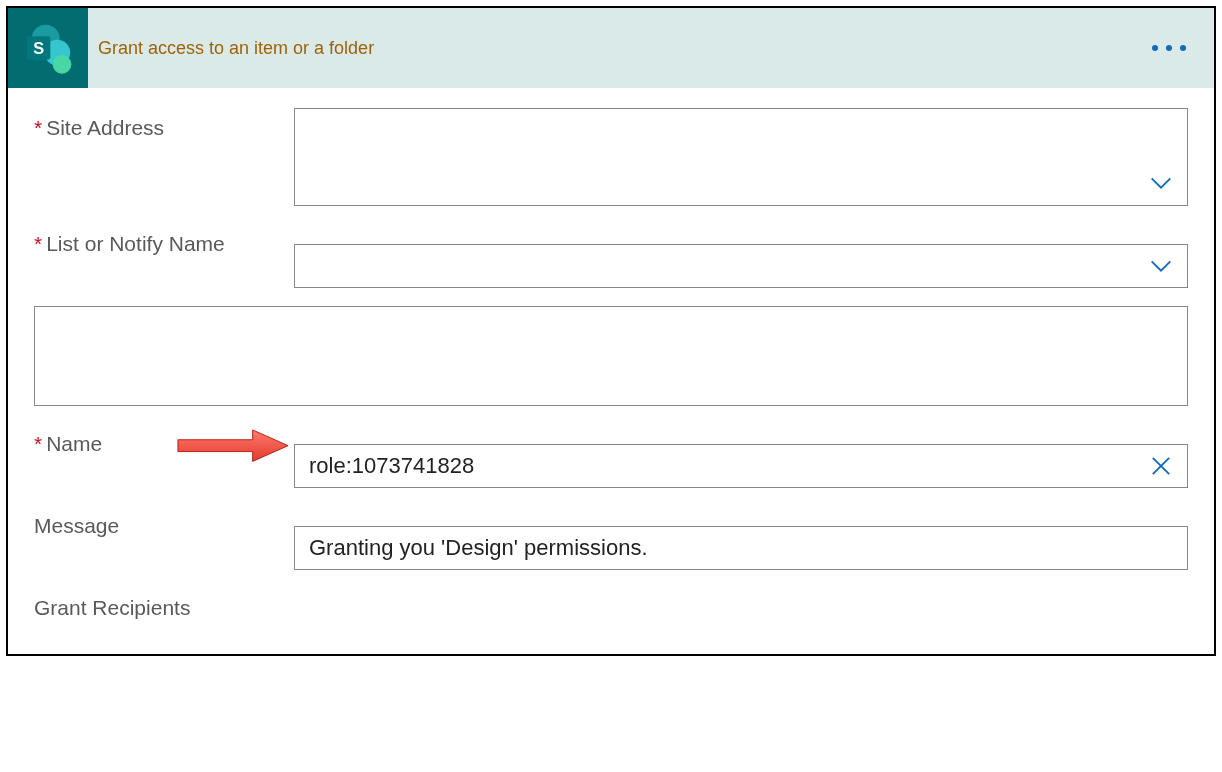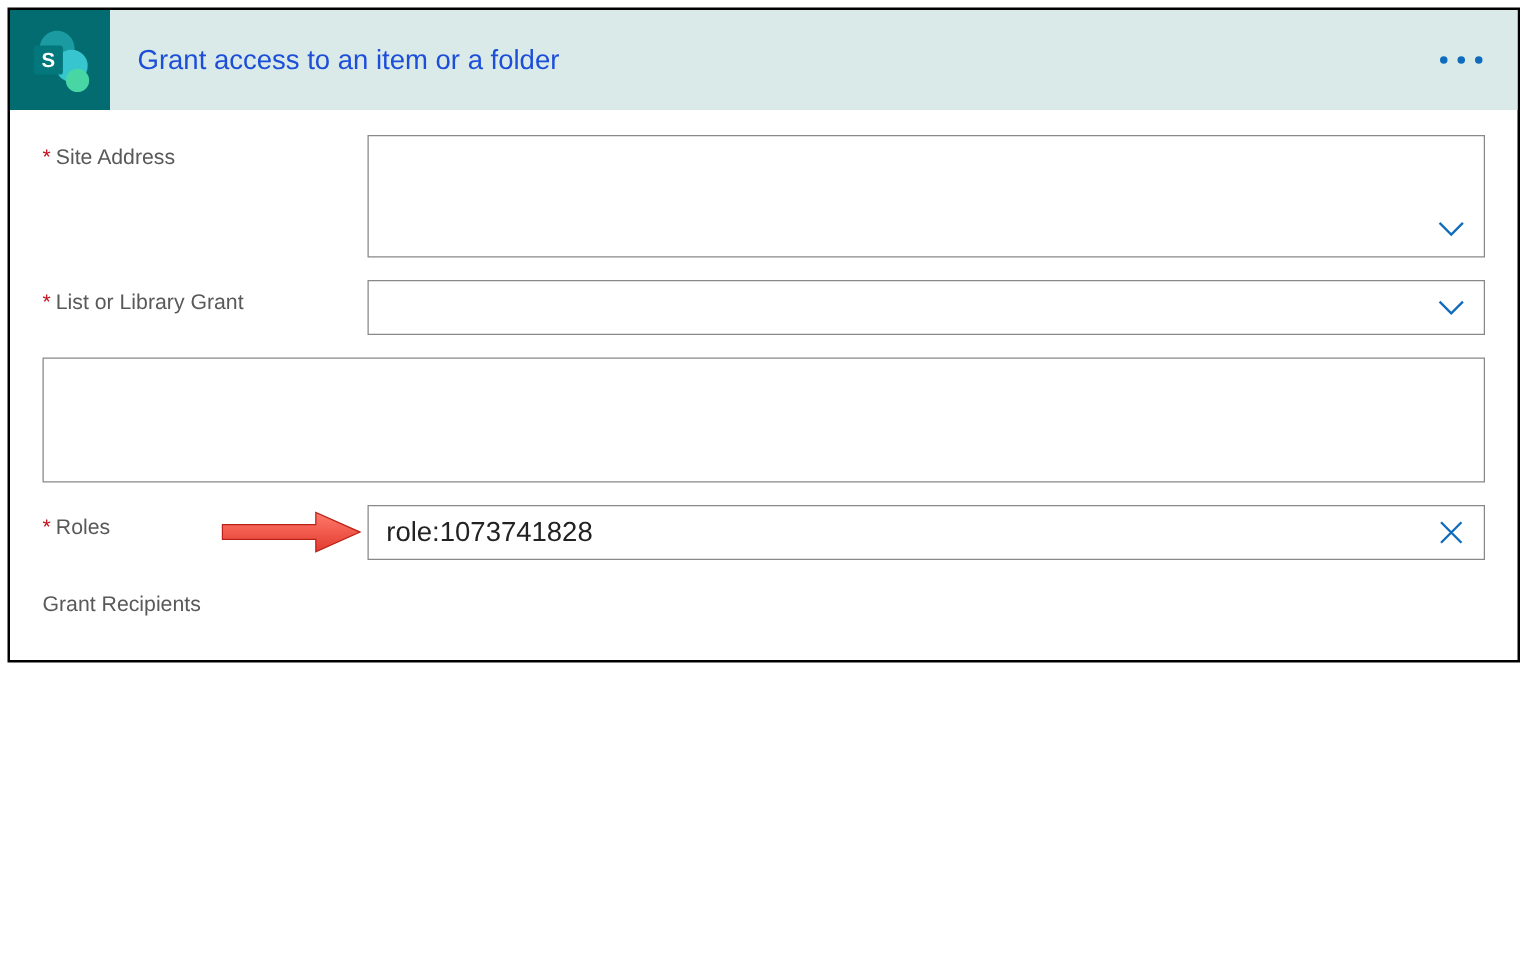--- a/index.html
+++ b/index.html
@@ -25,23 +25,23 @@
     height: 80px;
     background: #036c70;
     display: flex;
     align-items: center;
     justify-content: center;
     flex-shrink: 0;
     position: relative;
   }
   .brand-tile svg { width: 56px; height: 56px; }
   .card-title {
-    font-size: 22px;
-    color: #1d4ed8;
-    margin-left: 22px;
+    font-size: 18px;
+    color: #a16207;
+    margin-left: 10px;
     font-weight: 400;
   }
   .ellipsis {
     position: absolute;
     right: 28px;
     top: 50%;
     transform: translateY(-50%);
     display: flex;
     gap: 8px;
     cursor: pointer;
@@ -54,41 +54,41 @@
     padding: 20px 26px 34px 26px;
   }
   .form-row {
     display: flex;
     margin-bottom: 18px;
     align-items: flex-start;
   }
   .label-cell {
     width: 260px;
     flex-shrink: 0;
-    font-size: 17px;
+    font-size: 21px;
     color: #595959;
     padding-top: 8px;
     position: relative;
   }
   .req { color: #c50f1f; margin-right: 4px; }
   .input-cell {
     flex: 1;
   }
   .field {
     width: 100%;
     border: 1px solid #8a8886;
     background: #fff;
     display: flex;
     align-items: center;
     position: relative;
     font-size: 22px;
     color: #222;
   }
   .field.h-tall { height: 98px; align-items: flex-end; }
-  .field.h-reg { height: 44px; }
+  .field.h-reg { height: 44px; margin-top: 20px; }
   .field.h-multi { height: 100px; align-items: flex-start; }
   .field-text {
     padding: 8px 14px;
     flex: 1;
     color: #222;
   }
   .dropdown-arrow {
     position: absolute;
     right: 12px;
     bottom: 8px;
@@ -149,21 +149,21 @@
             <svg viewBox="0 0 24 24">
                 <path d="M4 8 L12 16 L20 8" fill="none" stroke="#0f6cbd" stroke-width="1.6"></path>
               </svg>
           </div>
         </div>
       </div>
     </div>
 
     <div class="form-row">
       <div class="label-cell">
-        <span class="req">*</span><span>List or Library Grant</span>
+        <span class="req">*</span><span>List or Notify Name</span>
       </div>
       <div class="input-cell">
         <div class="field h-reg">
           <div class="field-text"></div>
           <div class="dropdown-arrow mid">
             <svg viewBox="0 0 24 24">
                 <path d="M4 8 L12 16 L20 8" fill="none" stroke="#0f6cbd" stroke-width="1.6"></path>
               </svg>
           </div>
         </div>
@@ -174,21 +174,21 @@
     <div class="form-row">
       <div class="input-cell">
         <div class="field h-multi">
           <div class="field-text"></div>
         </div>
       </div>
     </div>
 
     <div class="form-row">
       <div class="label-cell">
-        <span class="req">*</span><span>Roles</span>
+        <span class="req">*</span><span>Name</span>
         <div class="arrow-annotation">
           <svg viewBox="0 0 120 40">
             <defs>
               <linearGradient id="arrG" x1="0" y1="0" x2="0" y2="1">
                 <stop offset="0" stop-color="#ff7a6b"></stop>
                 <stop offset="1" stop-color="#e23b2e"></stop>
               </linearGradient>
             </defs>
             <path d="M4 14 L80 14 L80 4 L116 20 L80 36 L80 26 L4 26 Z" fill="url(#arrG)" stroke="#b82218" stroke-width="1"></path>
           </svg>
@@ -199,20 +199,30 @@
           <div class="field-text">role:1073741828</div>
           <div class="clear-x">
             <svg viewBox="0 0 24 24">
                 <path d="M5 5 L19 19 M19 5 L5 19" stroke="#0f6cbd" stroke-width="1.6" fill="none"></path>
               </svg>
           </div>
         </div>
       </div>
     </div>
 
+    <div class="form-row">
+      <div class="label-cell">
+        <span>Message</span>
+      </div>
+      <div class="input-cell">
+        <div class="field h-reg">
+          <div class="field-text">Granting you 'Design' permissions.</div>
+        </div>
+      </div>
+    </div>
 
     <div class="form-row" style="margin-bottom:0">
       <div class="label-cell">
         <span>Grant Recipients</span>
       </div>
     </div>
 
   </div>
 </div>
 

